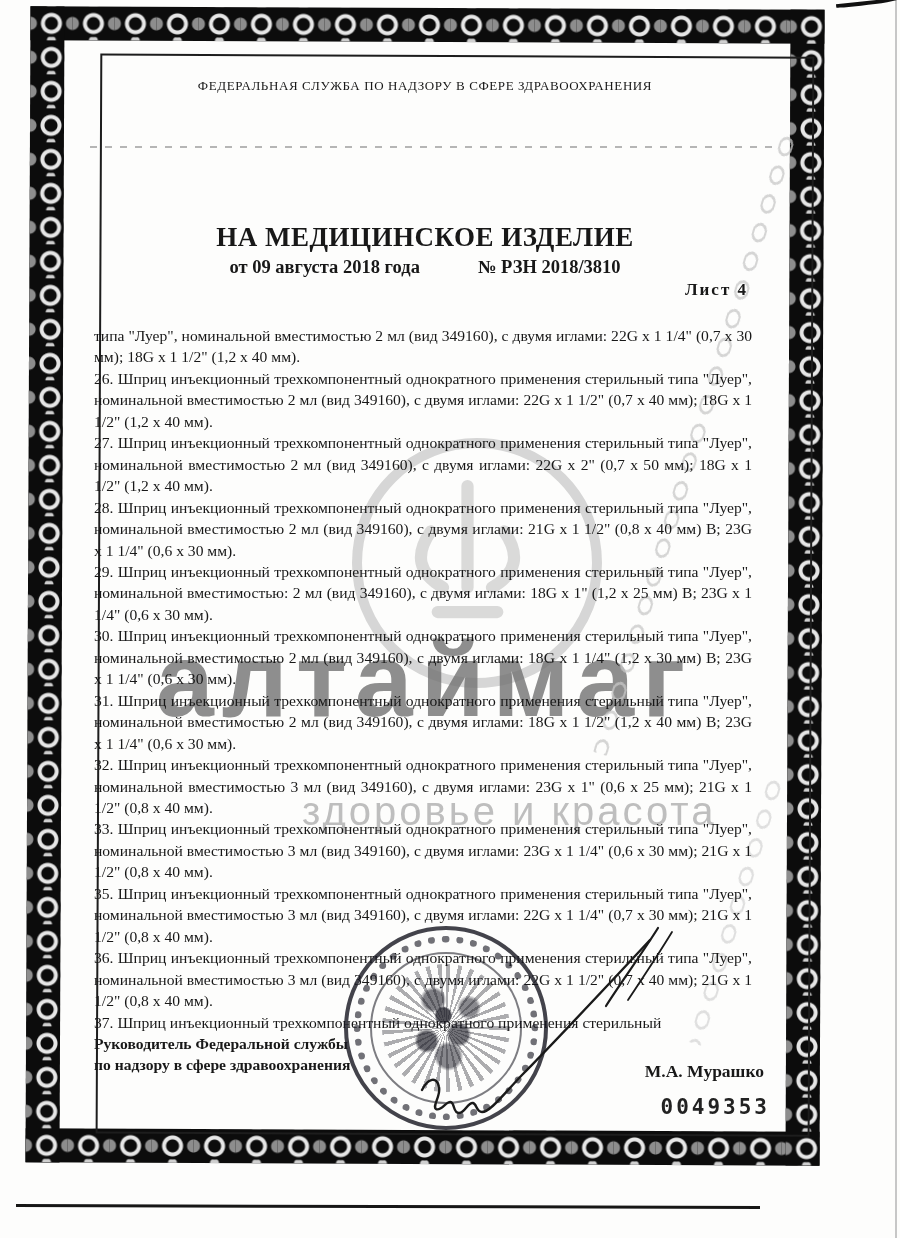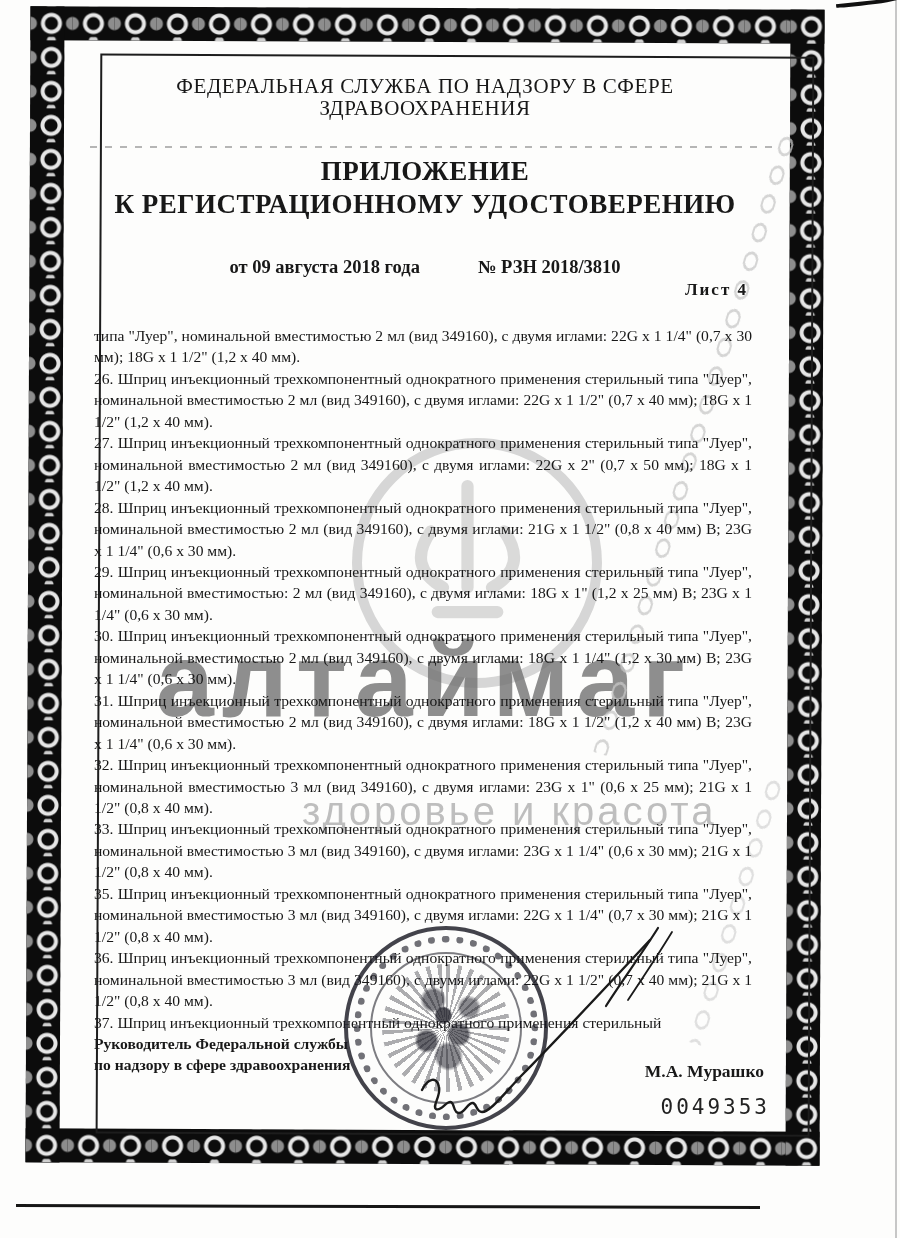--- a/index.html
+++ b/index.html
@@ -36,35 +36,35 @@
               font-size:40px;letter-spacing:3px;color:#b4b4b4;opacity:.85;z-index:1;}
   .chain{position:absolute;width:28px;
     background-image:radial-gradient(ellipse 9px 12px at 14px 15px, transparent 55%, #c7c7c7 60%, #c7c7c7 80%, transparent 84%);
     background-size:28px 30px;opacity:.75;z-index:1;}
   .chain.c1{left:681px;top:118px;height:650px;transform:rotate(17deg);}
   .chain.c2{left:722px;top:770px;height:280px;transform:rotate(17deg);opacity:.55;}
 
   
   .content{position:absolute;left:72px;top:49px;width:706px;height:1072px;z-index:2;}
   .agency{position:absolute;top:26px;left:0;width:100%;text-align:center;
-          font-size:21px;line-height:22px;letter-spacing:.6px;}
+          font-size:13px;line-height:22px;letter-spacing:.6px;}
   .noise-line{position:absolute;top:97px;left:18px;right:6px;height:2px;opacity:.65;
     background:repeating-linear-gradient(90deg,#8f8f8f 0 7px, transparent 7px 15px);}
   .doc-title{position:absolute;top:106px;left:0;width:100%;text-align:center;font-weight:700;
              font-size:27px;line-height:33px;letter-spacing:.5px;}
   .issue-line{position:absolute;top:208px;left:0;width:100%;text-align:center;font-weight:700;font-size:18.5px;}
   .issue-line .gap{display:inline-block;width:58px;}
   .sheet{position:absolute;top:231px;right:30px;font-weight:700;font-size:17px;letter-spacing:2px;}
   .body{position:absolute;top:276px;left:22px;right:26px;font-size:15.6px;line-height:21.45px;
         text-align:justify;}
   .body p{margin:0;}
   .body p.role{font-weight:700;text-align:left;}
   .signer{position:absolute;top:1012px;right:14px;font-weight:700;font-size:17.5px;text-align:right;}
   .serial{position:absolute;top:1046px;right:8px;font-family:"DejaVu Sans Mono",monospace;
-          font-weight:400;font-size:21px;letter-spacing:3px;color:#222;}
+          font-weight:700;font-size:21px;letter-spacing:3px;color:#222;}
 
   
   .stamp{position:absolute;left:344px;top:926px;width:196px;height:196px;border-radius:50%;
          border:4px solid rgba(20,20,30,.8);z-index:3;filter:blur(.4px);}
   .stamp .ring-dots{position:absolute;inset:6px;border:7px dotted rgba(20,20,30,.6);border-radius:50%;}
   .stamp .ring-in{position:absolute;inset:22px;border:2px solid rgba(20,20,30,.55);border-radius:50%;}
   .stamp .core{position:absolute;inset:34px;border-radius:50%;
     background:
       radial-gradient(circle at 48% 40%, rgba(20,20,30,.75) 7%, transparent 9%),
       radial-gradient(circle at 60% 55%, rgba(20,20,30,.6) 9%, transparent 12%),
@@ -100,22 +100,21 @@
 <div class="chain c1"></div>
 <div class="chain c2"></div>
 
 <div class="content">
   <div class="agency">
     <div>ФЕДЕРАЛЬНАЯ СЛУЖБА ПО НАДЗОРУ В СФЕРЕ ЗДРАВООХРАНЕНИЯ</div>
   </div>
 
   <div class="noise-line"></div>
 
-  <div class="doc-title" style="top:106px">ПРИЛОЖЕНИЕ</div>
-  <div class="doc-title" style="top:139px">К РЕГИСТРАЦИОННОМУ УДОСТОВЕРЕНИЮ</div>
+  <div class="doc-title" style="top:172px">НА МЕДИЦИНСКОЕ ИЗДЕЛИЕ</div>
 
   <div class="issue-line">
     <span>от 09 августа 2018 года</span><span class="gap"></span><span>№  РЗН 2018/3810</span>
   </div>
 
   <div class="sheet">Лист 4</div>
 
   <div class="body">
     <div>
         <p class="para">типа "Луер", номинальной вместимостью 2 мл (вид 349160), с двумя иглами: 22G x 1 1/4" (0,7 x 30 мм); 18G x 1 1/2" (1,2 x 40 мм).</p>

